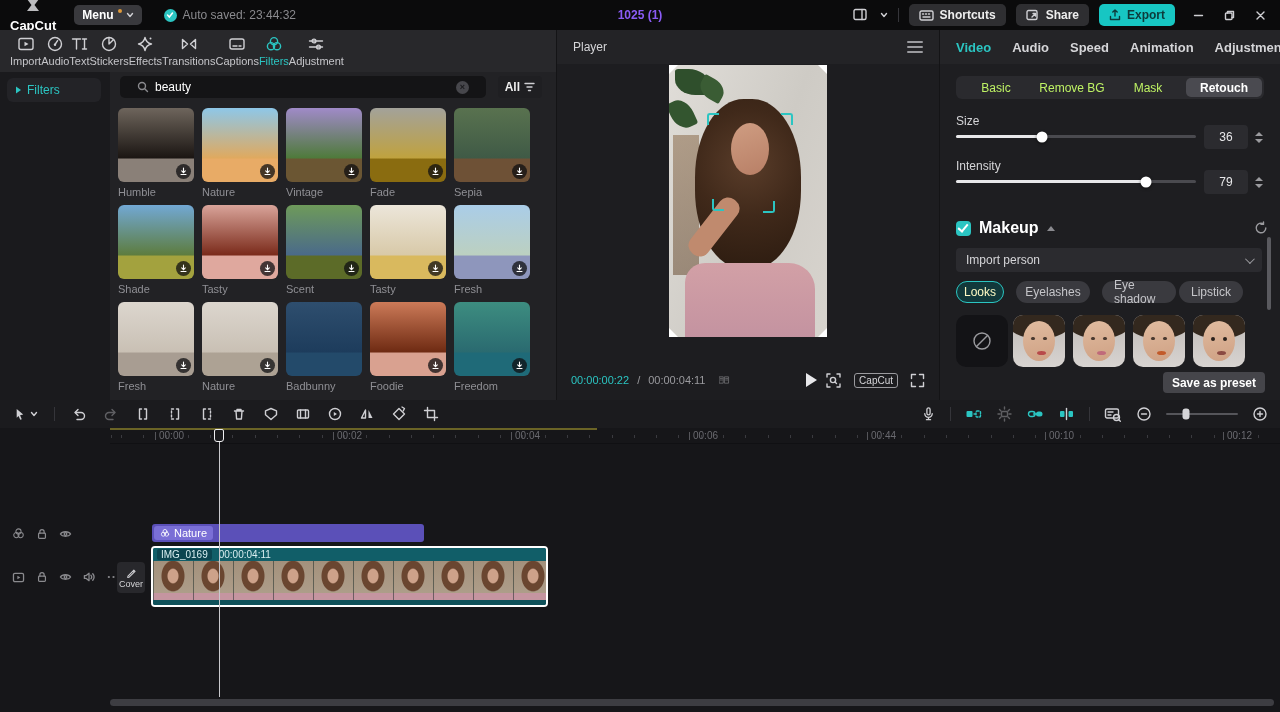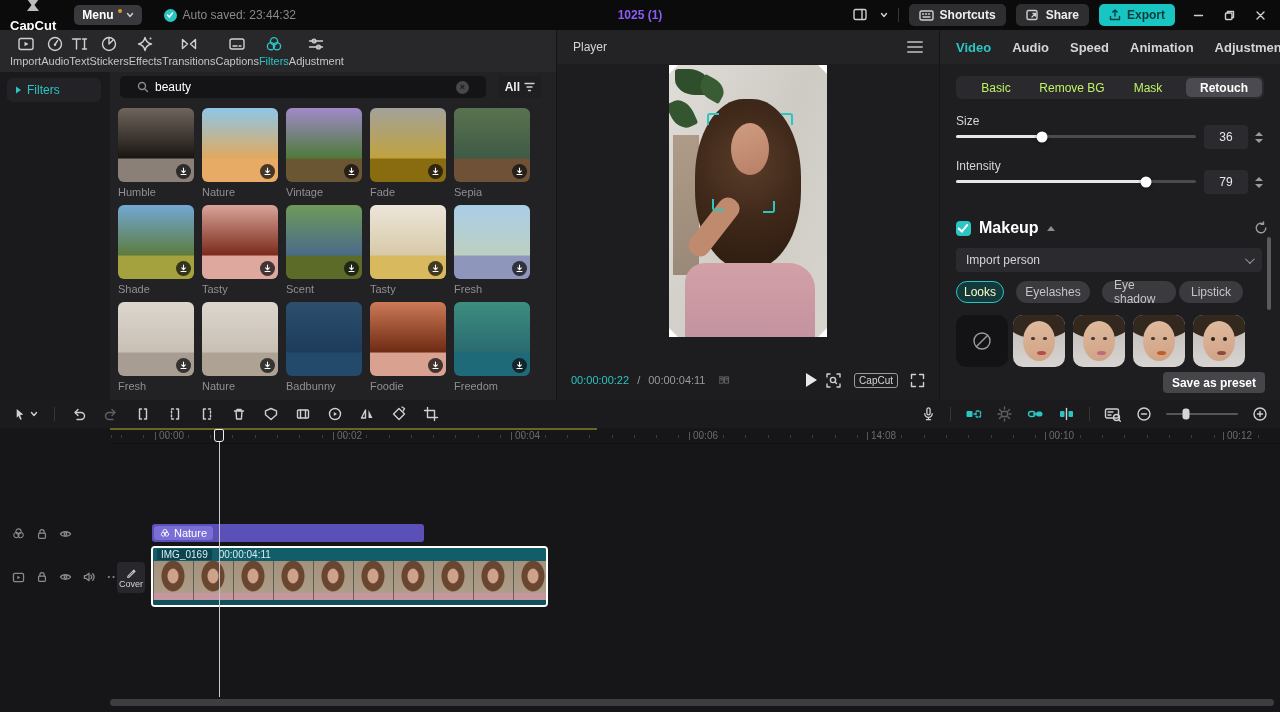--- a/index.html
+++ b/index.html
@@ -686,21 +686,21 @@
       </div>
     </div>
 
     <div class="ruler">
       <div class="oliveline"></div>
       <div class="ticks"></div>
       <span class="rlabel" style="left:45px">00:00</span>
       <span class="rlabel" style="left:223px">00:02</span>
       <span class="rlabel" style="left:401px">00:04</span>
       <span class="rlabel" style="left:579px">00:06</span>
-      <span class="rlabel" style="left:757px">14:08</span>
+      <span class="rlabel" style="left:757px">00:44</span>
       <span class="rlabel" style="left:935px">00:10</span>
       <span class="rlabel" style="left:1113px">00:12</span>
     </div>
 
     <div class="thead-ic" style="top:127px;">
       <svg width="13" height="13" viewBox="0 0 18 18">
           <circle class="st" style="stroke:#8a8a8e" cx="9" cy="6.2" r="3.6"></circle>
           <circle class="st" style="stroke:#8a8a8e" cx="6" cy="11.2" r="3.6"></circle>
           <circle class="st" style="stroke:#8a8a8e" cx="12" cy="11.2" r="3.6"></circle>
         </svg>

